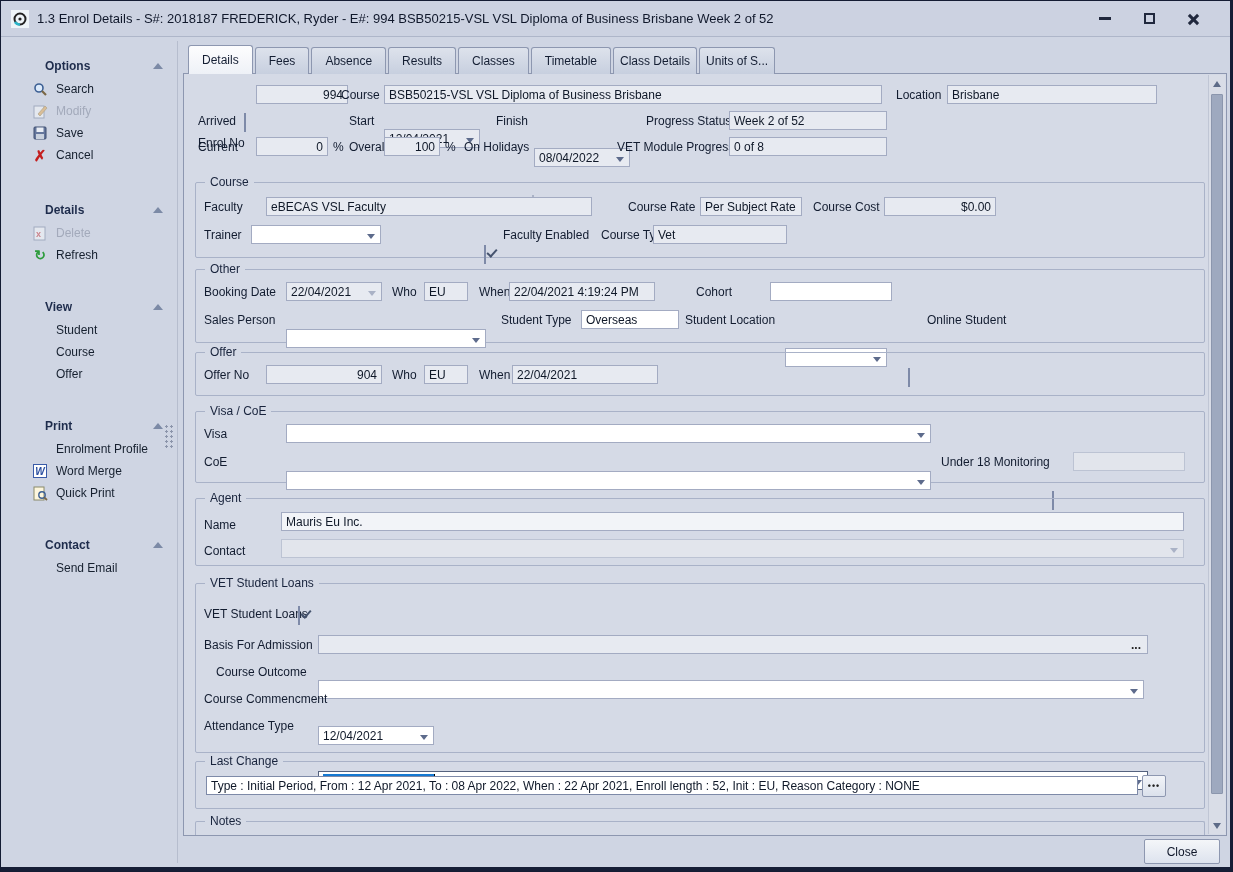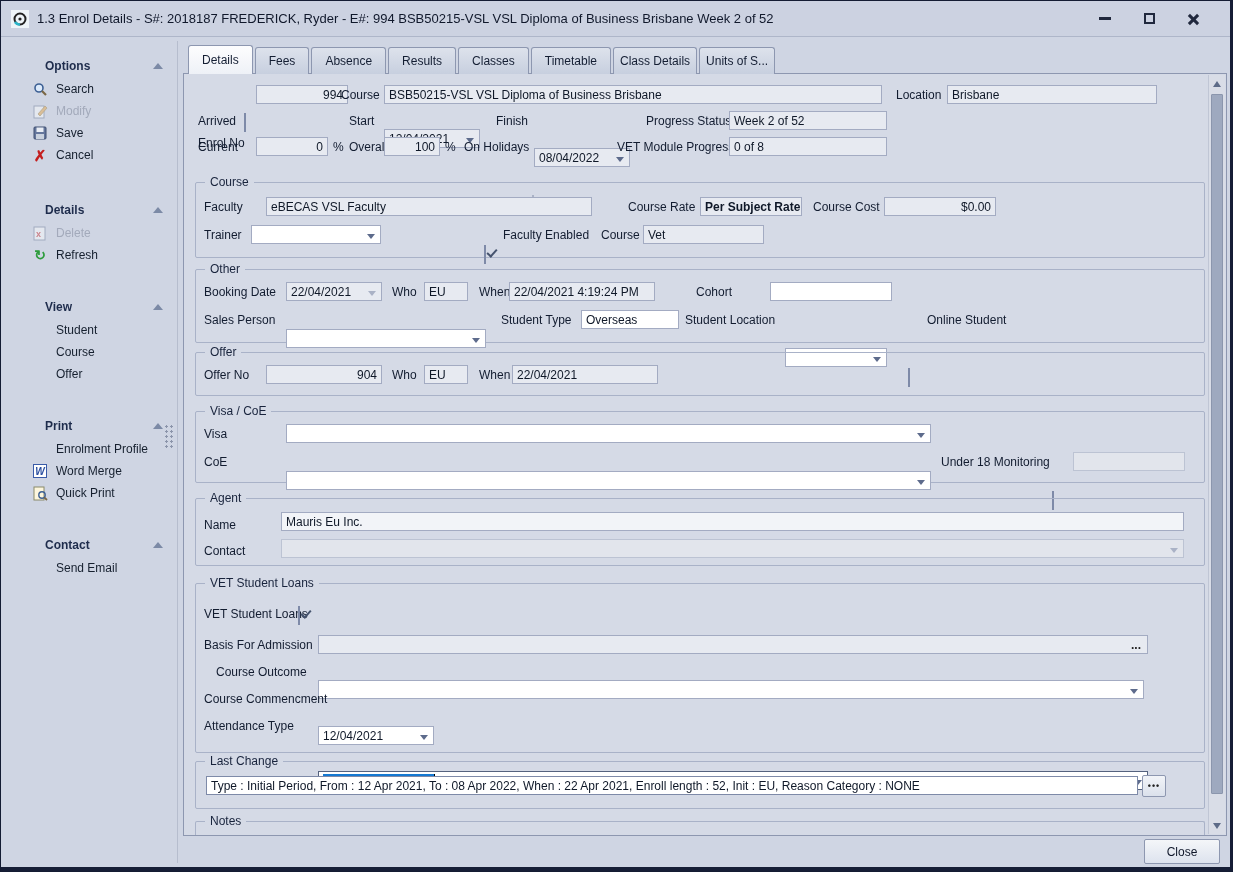--- a/index.html
+++ b/index.html
@@ -313,36 +313,36 @@
       </div>
 
     
     <div class="group" style="top:108px;height:76px;">
       <span class="legend">Course</span>
       <span class="lbl abs" style="left:8px;top:15px;">Faculty</span>
       <div class="fld abs" style="left:70px;top:14px;width:326px;">
           <span>eBECAS VSL Faculty</span>
         </div>
       <span class="lbl abs" style="left:432px;top:15px;">Course Rate</span>
-      <div class="fld abs" style="left:504px;top:14px;width:102px;font-weight:bold;">
+      <div class="fld abs" style="left:504px;top:14px;width:102px;">
           <span>Per Subject Rate</span>
         </div>
       <span class="lbl abs" style="left:617px;top:15px;">Course Cost</span>
       <div class="fld right abs" style="left:688px;top:14px;width:112px;">
           <span>$0.00</span>
         </div>
       <span class="lbl abs" style="left:8px;top:43px;">Trainer</span>
       <div class="fld white dd abs" style="left:55px;top:42px;width:130px;">
           <span></span>
           <i class="dar"></i>
         </div>
       <span class="cb checked abs" style="left:288px;top:44px;"></span>
       <span class="lbl abs" style="left:307px;top:43px;">Faculty Enabled</span>
       <span class="lbl abs" style="left:405px;top:43px;">Course Type</span>
-      <div class="fld abs" style="left:447px;top:42px;width:121px;">
+      <div class="fld abs" style="left:457px;top:42px;width:134px;">
           <span>Vet</span>
         </div>
     </div>
 
     
     <div class="group" style="top:195px;height:74px;">
       <span class="legend">Other</span>
       <span class="lbl abs" style="left:8px;top:13px;">Booking Date</span>
       <div class="fld dd abs" style="left:90px;top:12px;width:96px;">
           <span>22/04/2021</span>

